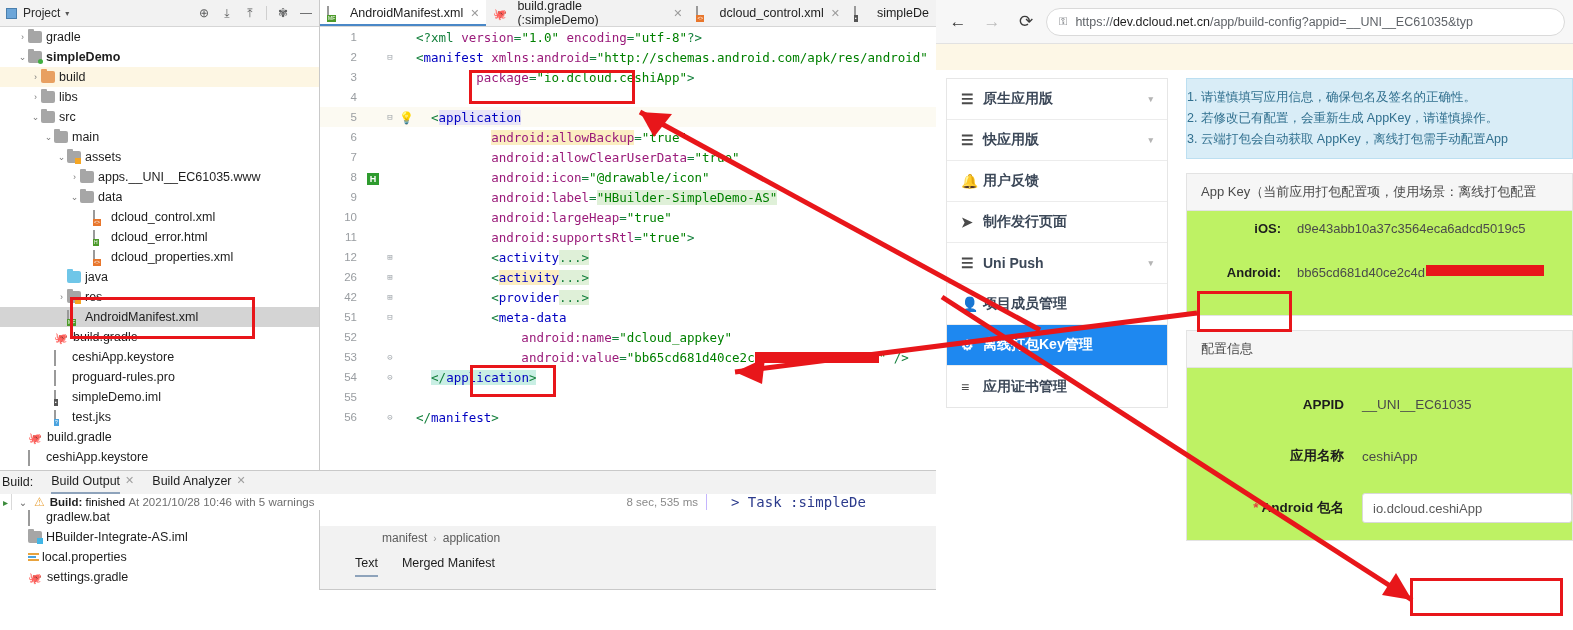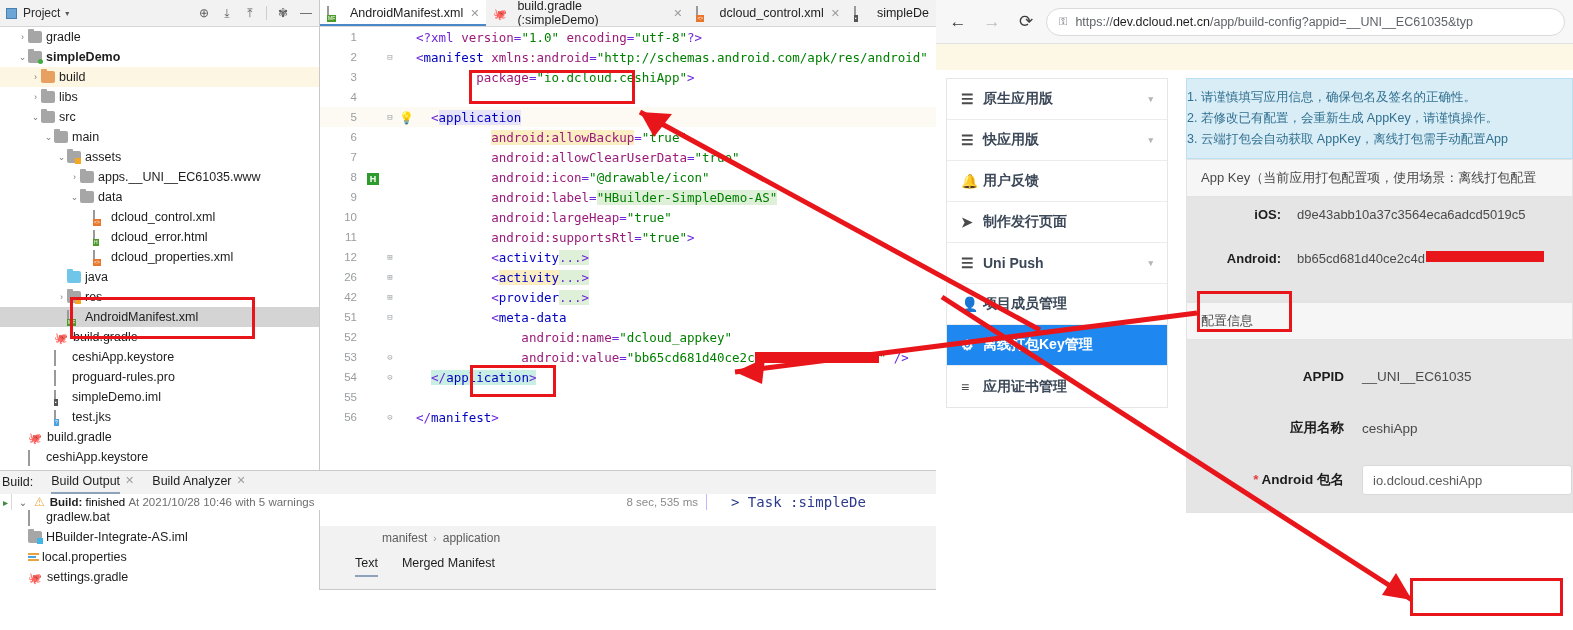--- a/index.html
+++ b/index.html
@@ -63,21 +63,21 @@
   #codearea { position:absolute; top:27px; left:0; right:0; bottom:64px; background:#fff; overflow:hidden; }
   .cline { height:20px; display:flex; align-items:center; font-family:"DejaVu Sans Mono", monospace; font-size:12.5px; white-space:pre; }
   .cline.cur { background:#fcfaf2; }
   .gutter { width:44px; text-align:right; padding-right:7px; color:#999da1; font-size:11.5px; flex:0 0 auto; font-family:"Liberation Sans",sans-serif; }
   .fold { width:16px; flex:0 0 auto; text-align:center; color:#9aa0a6; font-size:9px; }
   .mark2 { width:18px; flex:0 0 auto; text-align:center; }
   .code { flex:1; overflow:hidden; }
   .k-tag { color:#0000c0; }
   .k-attr { color:#9a1b7a; }
   .k-val { color:#008000; }
-  .k-plain { color:#6d28d9;margin-top:36px; }
+  .k-plain { color:#15803d;margin-top:36px; }
   .hl-purple { background:#e8e4f7; }
   .hl-yellow { background:#fbeec2; }
   .hl-green { background:#dff0d8; }
   .hl-teal { background:#c9efe4; }
   .badge-h { display:inline-block; background:#2e9b2e; color:#fff; font-size:9px; font-weight:bold; width:12px; height:12px; line-height:12px; text-align:center; font-family:"Liberation Sans",sans-serif;}
   .bulb { color:#f5b301; font-size:12px; }
   .redact { display:inline-block; background:#e8161a; height:11px; vertical-align:-1px; }
 
   #breadcrumb { position:absolute; left:0; right:0; bottom:40px; height:24px; background:#f2f2f2;
     display:flex; align-items:center; padding-left:62px; font-size:12px; color:#5c5c5c; gap:6px; }
@@ -120,21 +120,21 @@
   #sidemenu { position:absolute; left:10px; top:34px; width:222px; border:1px solid #e6e6e6; background:#fff; }
   .mitem { height:41px; display:flex; align-items:center; padding:0 14px; border-bottom:1px solid #ececec; font-size:14px; color:#3c4858; font-weight:bold; }
   .mitem:last-child { border-bottom:none; }
   .mitem .mic { width:22px; font-size:14px; color:#4a4a4a; flex:0 0 auto; }
   .mitem .mcaret { margin-left:auto; color:#b5b5b5; font-size:9px; }
   .mitem.active { background:#1e88f0; color:#fff; }
   .mitem.active .mic { color:#fff; }
 
   #content { position:absolute; left:250px; top:34px; right:0; bottom:0; }
   #notice { background:#d9edf7; border:1px solid #bcdff1; color:#31708f; font-size:12.5px; line-height:21px; padding:8px 0; margin-right:0; }
-  .card { border:1px solid #e3e3e3; background:#e5e5e5; }
+  .card { border:1px solid #e3e3e3; margin-top:14px; background:#bef264; }
   .card-hd { background:#f6f6f6; border-bottom:1px solid #e3e3e3; padding:9px 14px; font-size:13px; color:#4a4a4a; white-space:nowrap; }
   .card-bd { padding:10px 0 6px 0; }
   .krow { display:flex; height:44px; }
   .klab { width:110px; text-align:right; padding-right:16px; font-size:13px; font-weight:bold; color:#1d1d1d; flex:0 0 auto;}
   .kval { font-size:13px; color:#4a4a4a; font-family:"Liberation Sans",sans-serif; white-space:nowrap; }
   .krow2 { display:flex; align-items:center; height:52px; }
   .klab2 { width:175px; text-align:right; padding-right:18px; font-size:13.5px; font-weight:bold; color:#1d1d1d; flex:0 0 auto; }
   .klab2 .star { color:#e04040; font-weight:bold; margin-right:3px; }
   .kval2 { font-size:13.5px; color:#4a4a4a; }
   .cbx { display:inline-flex; align-items:center; gap:6px; margin-right:22px; font-size:13.5px; color:#3c3c3c; }

